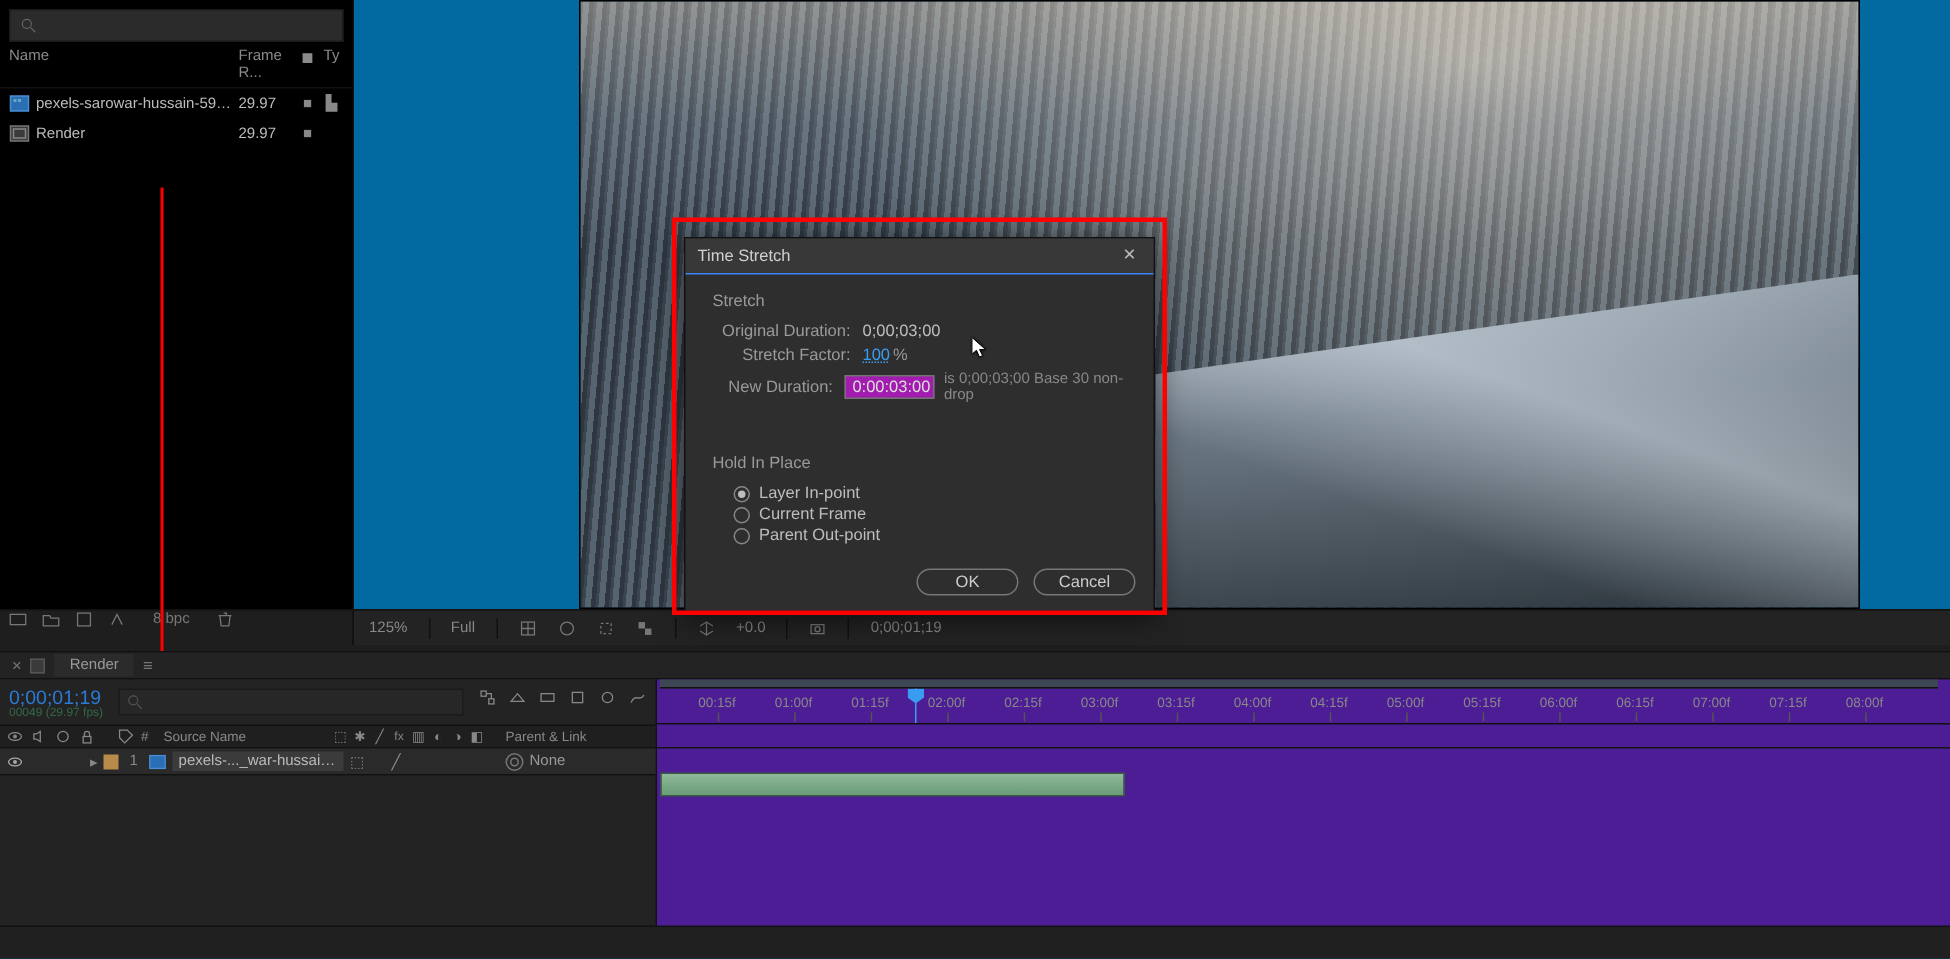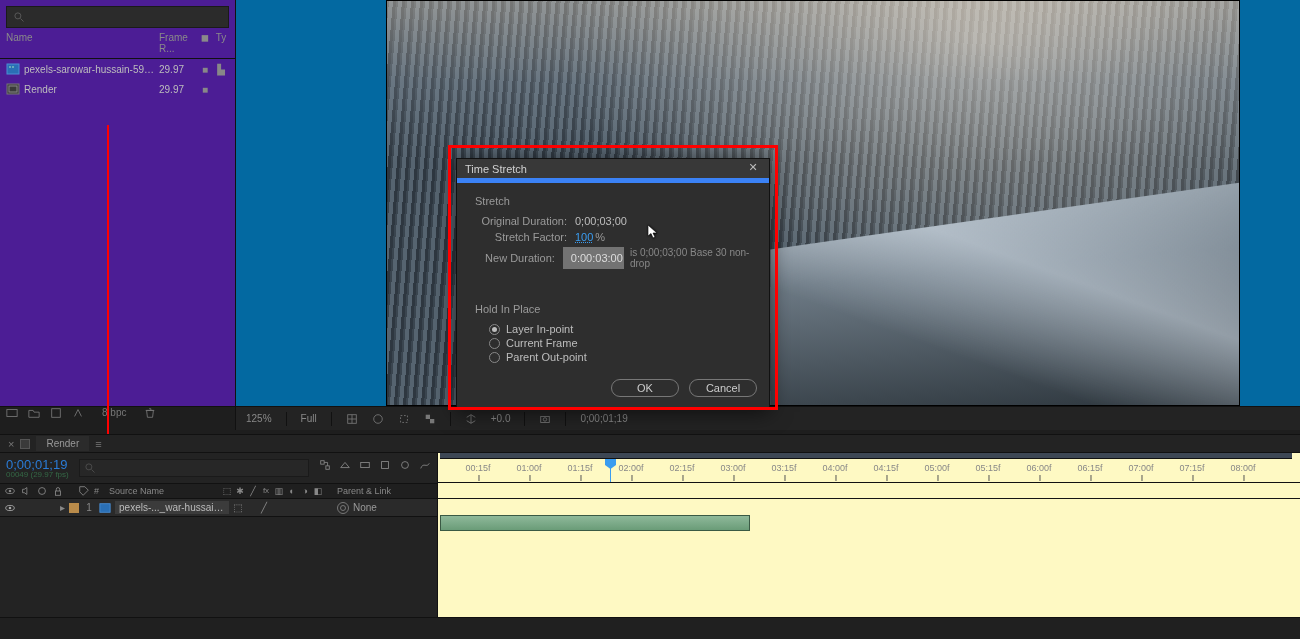--- a/index.html
+++ b/index.html
@@ -1,20 +1,20 @@
 <!DOCTYPE html>
 <html><head>
 <meta charset="utf-8">
 <style>
 * { margin: 0; padding: 0; box-sizing: border-box; font-family: 'Segoe UI', Tahoma, sans-serif; }
 body { width: 1300px; height: 639px; background: #1e1e1e; color: #a0a0a0; font-size: 11px; overflow: hidden; position: relative; }
 
 
 .top-row { display: flex; height: 430px; }
-.project-panel { width: 236px; background: #4c1d95; border-right: 1px solid #111; display:flex; flex-direction:column;}
+.project-panel { width: 236px; background: #000000; border-right: 1px solid #111; display:flex; flex-direction:column;}
 .search-field { margin: 6px 6px 0 6px; height: 22px; background:#2b2b2b; border:1px solid #1a1a1a; display:flex; align-items:center; padding:0 6px; color:#666;}
 .project-header { display:flex; padding:4px 6px; font-size:10px; color:#8a8a8a; border-bottom:1px solid #111; }
 .project-header .hname { flex:1; }
 .project-header .hfr { width: 38px; }
 .project-header .hic { width:16px; text-align:center; }
 .proj-row { display:flex; align-items:center; padding:3px 6px; font-size:10px; color:#bdbdbd; }
 .proj-row .icon { width:14px; height:14px; margin-right:4px; display:inline-flex; align-items:center; justify-content:center; }
 .proj-row .name { flex:1; overflow:hidden; text-overflow:ellipsis; white-space:nowrap; }
 .proj-row .fr { width:38px; }
 .proj-row .ic { width:16px; text-align:center; color:#888; }
@@ -35,30 +35,30 @@
               linear-gradient(175deg, #aeb9c2 0%, #6d7a85 40%, #2d363d 100%);
   clip-path: polygon(0% 30%, 100% 0%, 100% 100%, 0% 100%);
 }
 .preview-toolbar { height:24px; background:#232323; border-top:1px solid #111; display:flex; align-items:center; gap:14px; padding:0 10px; color:#888;}
 .preview-toolbar .sp { width:1px; height:14px; background:#111; }
 .preview-toolbar .val { color:#888; font-size:10px;}
 
 
 .red-box { position:absolute; left:448px; top:145px; width:330px; height:265px; border:3px solid #ff0000; pointer-events:none; }
 .dialog { position:absolute; left:456px; top:158px; width:314px; background:#2e2e2e; border:1px solid #111; box-shadow:0 4px 20px rgba(0,0,0,.6); color:#bdbdbd; font-size:11px;}
-.dialog-title { display:flex; align-items:center; height:24px; background:#383838; padding:0 8px; color:#d0d0d0; border-bottom:5px solid #3b82f6;}
+.dialog-title { display:flex; align-items:center; height:24px; background:#383838; padding:0 8px; color:#d0d0d0; border-bottom:1px solid #3b82f6;}
 .dialog-title .tt { flex:1; }
 .dialog-close { width:16px; height:16px; color:#bbb; text-align:center; cursor:pointer; }
 .dialog-body { padding:12px 18px 8px 18px; }
 .group-label { color:#9a9a9a; margin-bottom:8px; }
 .frow { display:flex; align-items:center; margin:4px 0; font-size:11px; }
 .frow .flabel { width: 100px; text-align:right; padding-right:8px; color:#9a9a9a; }
 .frow .fval { color:#3a9cf0; text-decoration:underline dotted; }
 .frow .fval.plain { color:#bdbdbd; text-decoration:none; }
-.frow .editable { background:#737373; border:4px solid #737373; padding:1px 4px; color:#ddd; min-width:60px; display:inline-block;}
+.frow .editable { background:#a21caf; border:1px solid #737373; padding:1px 4px; color:#ddd; min-width:60px; display:inline-block;}
 .frow .suffix { color:#888; margin-left:6px; font-size:10px;}
 .radio-row { display:flex; align-items:center; gap:6px; margin:2px 0 2px 14px; font-size:11px; color:#bdbdbd;}
 .radio { width:11px; height:11px; border:1px solid #888; border-radius:50%; display:inline-flex; align-items:center; justify-content:center;}
 .radio.sel::after{ content:""; width:5px; height:5px; background:#bdbdbd; border-radius:50%;}
 .dialog-buttons { display:flex; justify-content:flex-end; gap:10px; padding:6px 12px 10px 0;}
 .dlg-btn { width:68px; height:18px; border:1px solid #777; border-radius:9px; background:#2e2e2e; color:#ccc; font-size:11px; display:flex; align-items:center; justify-content:center; cursor:pointer;}
 
 .cursor-pointer { position:absolute; left:648px; top:225px; width:10px; height:14px; }
 .cursor-pointer svg { filter: drop-shadow(0 0 1px #000);}
 
@@ -80,21 +80,21 @@
 .layer-row { display:flex; align-items:center; height:18px; background:#2a2a2a; border-bottom:1px solid #111; font-size:10px; color:#bbb; padding:0 4px; gap:4px;}
 .layer-row .eye { width:12px;}
 .layer-row .sq { width:10px; height:10px; background:#b98b4a; }
 .layer-row .num { width:12px; text-align:center; color:#888;}
 .layer-row .lname { flex:1; overflow:hidden; text-overflow:ellipsis; white-space:nowrap; background:#3b3b3b; padding:1px 4px;}
 .layer-row .sw-area { display:flex; gap:3px; width:100px; justify-content:flex-start;}
 .layer-row .sw { width:10px; text-align:center; color:#888;}
 .layer-row .parent { width:96px; font-size:10px; color:#999; display:flex; align-items:center; gap:4px;}
 .spiral { width:12px; height:12px; border:1px solid #777; border-radius:50%; position:relative;}
 .spiral::after{content:""; position:absolute; inset:2px; border:1px solid #777; border-radius:50%;}
-.tl-right { flex:1; position:relative; background:#fef9c3; }
+.tl-right { flex:1; position:relative; background:#4c1d95; }
 .ruler { height:30px; position:relative; border-bottom:1px solid #111;}
 .workbar { position:absolute; top:0; left:2px; right:8px; height:6px; background:#3d4754; border-bottom:1px solid #111;}
 .tick { position:absolute; top:10px; font-size:9px; color:#888; transform:translateX(-50%);}
 .tick::before{content:""; position:absolute; left:50%; top:12px; width:1px; height:6px; background:#555;}
 .playhead { position:absolute; top:6px; bottom:0; width:1px; background:#3a9cf0; }
 .playhead::before{ content:""; position:absolute; top:0; left:-5px; width:11px; height:10px; background:#3a9cf0; clip-path:polygon(0 0,100% 0,100% 60%,50% 100%,0 60%);}
 .track-area { position:absolute; top:30px; left:0; right:0; bottom:0;}
 .track-row { height:16px; border-bottom:1px solid #151515;}
 .clip { position:absolute; top:32px; left:2px; height:16px; background:linear-gradient(#8fb99a,#6a9c78); border:1px solid #3a5a44;}
 .tl-footer { height:22px; background:#202020; border-top:1px solid #111;}

